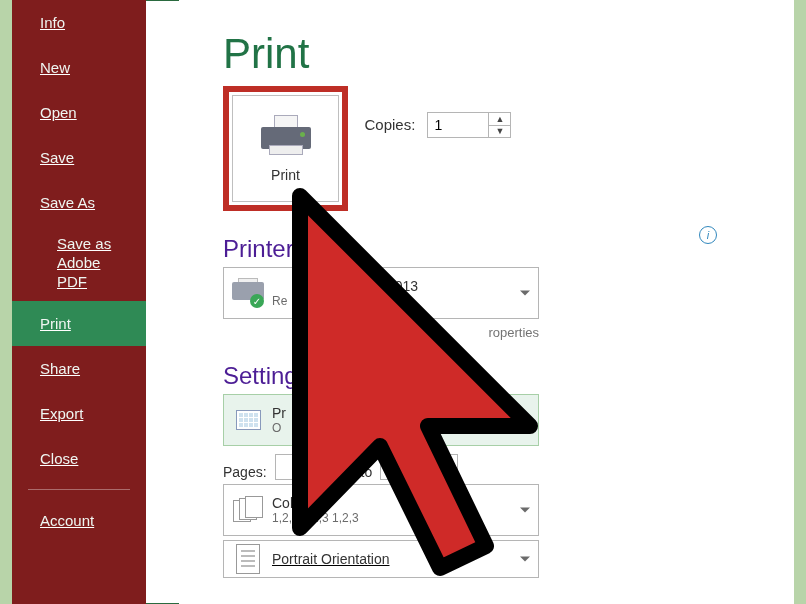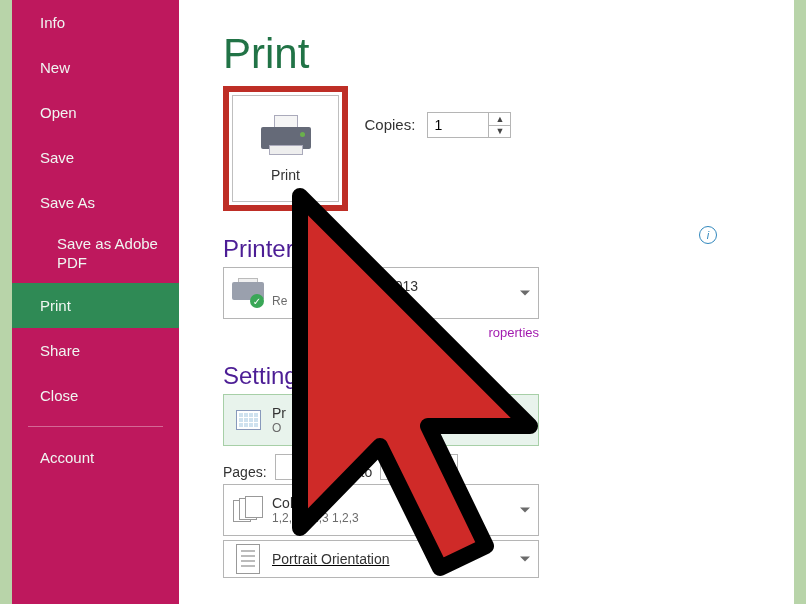--- a/index.html
+++ b/index.html
@@ -1,22 +1,23 @@
 <!DOCTYPE html>
 <html><head>
 <meta charset="utf-8">
 <style>
   * { box-sizing: border-box; margin: 0; padding: 0; font-family: "Segoe UI", Arial, sans-serif; }
   html, body { width: 806px; height: 604px; overflow: hidden; }
   body { background: #b8d4a9; }
   .frame { position: absolute; left: 12px; top: 0; width: 782px; height: 604px; background: #fff; box-shadow: 0 0 0 1px #2a6a3f inset; }
   .sidebar {
-    position: absolute; left: 0; top: 0; width: 167px; height: 604px;
-    background: #be185d;
+    position: absolute; left: 0; top: 0; width: 134px; height: 604px;
+    background: #7f1d1d;
     color: #fff;
+    text-decoration: underline;
   }
   .sidebar .item {
     padding: 14px 18px 14px 28px;
     font-size: 15px;
     color: #f0f6f2;
     cursor: pointer;
   }
   .sidebar .item.two-line { line-height: 1.25; padding-top: 10px; padding-bottom: 10px; padding-left: 45px; }
   .sidebar .item.selected { background: #2f8a55; }
   .sidebar .divider {
@@ -96,21 +97,21 @@
     width: 0; height: 0; border-left: 5px solid transparent; border-right: 5px solid transparent;
     border-top: 5px solid #6b6b6b;
   }
   .info-icon {
     position: absolute; left: 520px; top: 226px;
     width: 18px; height: 18px; border: 1.5px solid #3288bd; border-radius: 50%;
     display:flex; align-items:center; justify-content:center; font-size: 11px; color:#3288bd; font-style:italic;
     background:#fff;
   }
   .link {
-    font-size: 13px; color: #a21caf; margin-top: 6px; text-align: right; width: 316px;
+    font-size: 13px; color: #737373; margin-top: 6px; text-align: right; width: 316px;
   }
   .pages-row { display:flex; align-items:flex-end; gap:8px; margin-top:8px; font-size:14px; color:#333; }
   .pages-row .spinner { width: 78px; }
   .pages-row .spinner input { width: 54px; }
   .portrait-ico { width:24px; height:30px; border:1.5px solid #999; background:#fff; position:relative; }
   .portrait-ico::after { content:""; position:absolute; left:4px; right:4px; top:5px; height:2px; background:#bbb; box-shadow: 0 5px 0 #bbb, 0 10px 0 #bbb, 0 15px 0 #bbb; }
   .collated-ico { position:relative; width:30px; height:28px; }
   .collated-ico .pg { position:absolute; width:18px; height:22px; background:#fff; border:1px solid #999; }
   .collated-ico .pg1 { left:0; top:4px; }
   .collated-ico .pg2 { left:6px; top:2px; }
@@ -133,20 +134,21 @@
 
   <div class="sidebar">
     <div class="item">Info</div>
     <div class="item">New</div>
     <div class="item">Open</div>
     <div class="item">Save</div>
     <div class="item">Save As</div>
     <div class="item two-line">Save as Adobe PDF</div>
     <div class="item selected">Print</div>
     <div class="item">Share</div>
+    <div class="item">Export</div>
     <div class="item">Close</div>
     <div class="divider"></div>
     <div class="item">Account</div>
   </div>
 
   <div class="main">
     <div class="page-title">Print</div>
 
     <div class="print-block">
       <div class="print-block-inner">

